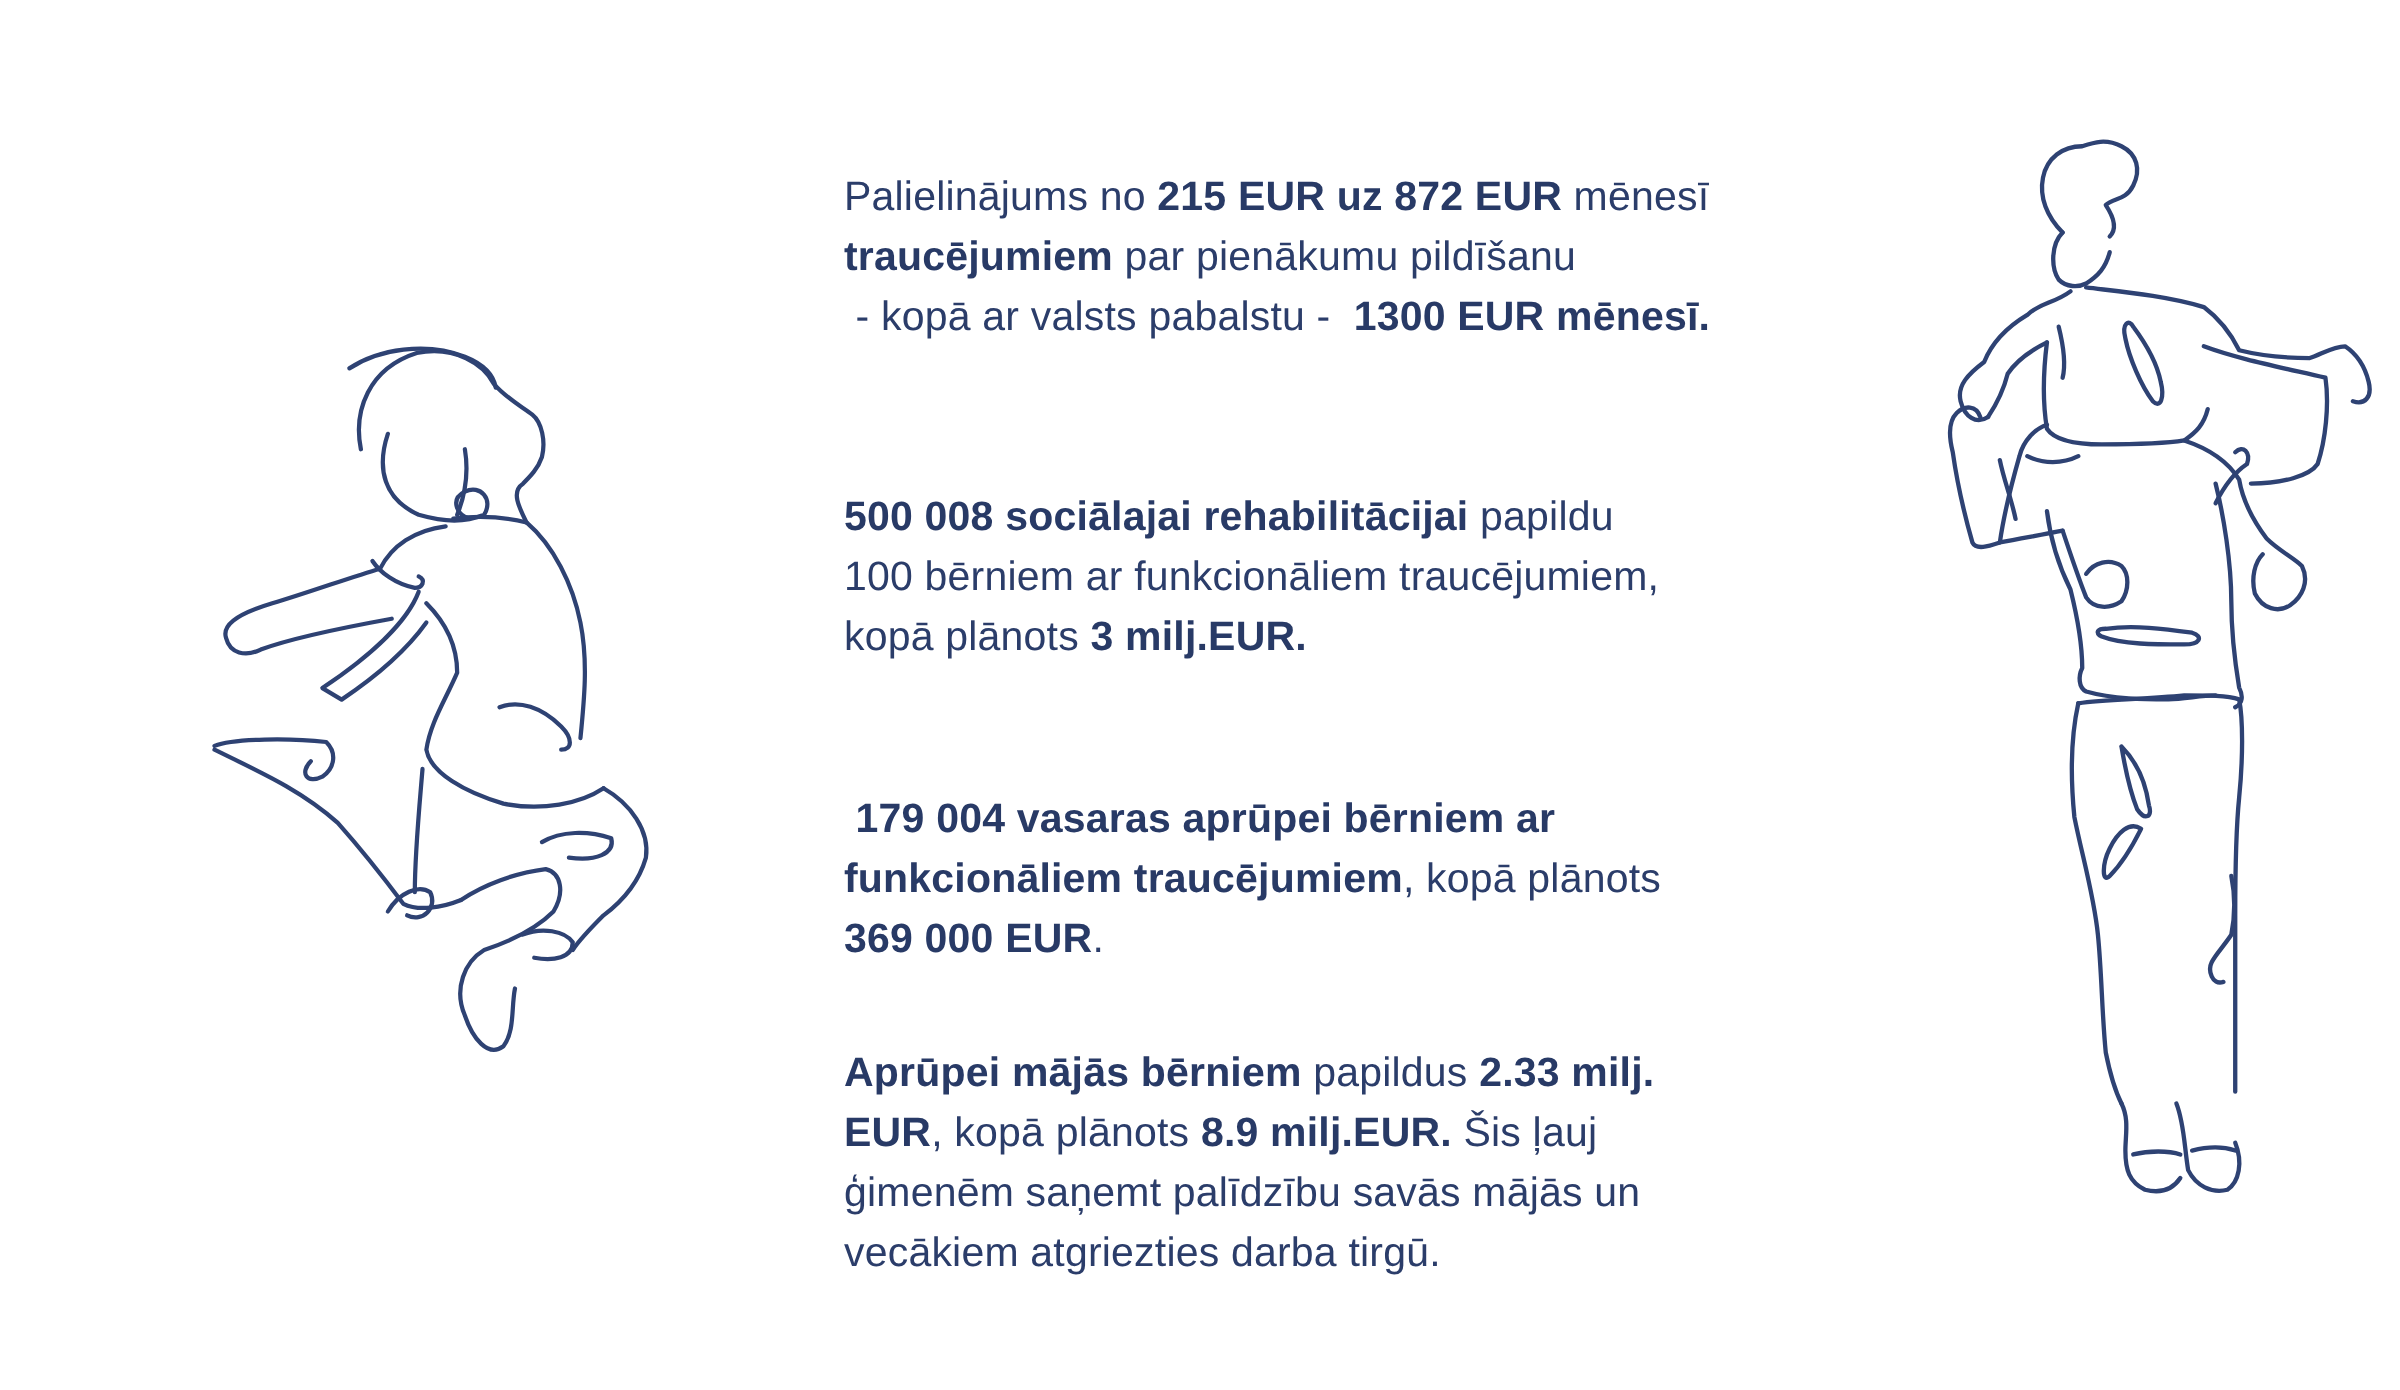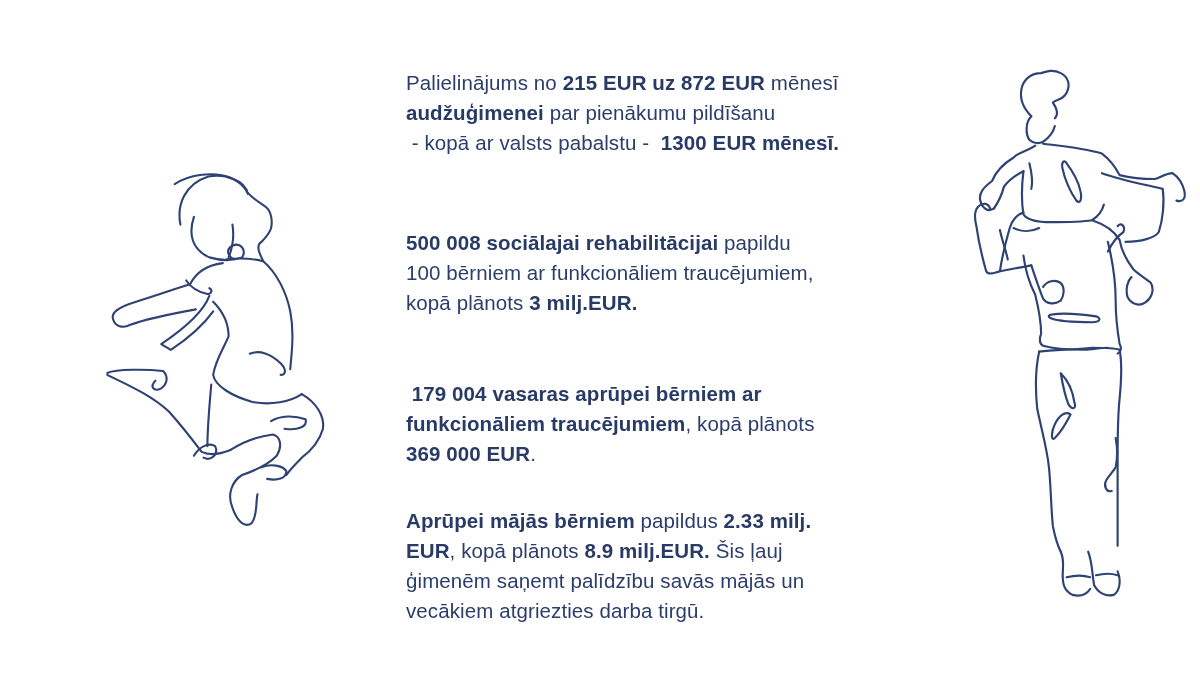--- a/index.html
+++ b/index.html
@@ -1,21 +1,21 @@
 <!DOCTYPE html>
 <html><head>
 <meta charset="utf-8">
 <style>
   html, body { margin: 0; padding: 0; }
   body {
     width: 1200px; height: 695px; background: #ffffff; position: relative; overflow: hidden;
     font-family: "Liberation Sans", "DejaVu Sans", sans-serif; color: #2b3d6a;
   }
   .text-col { position: absolute; left: 406px; top: 68px; width: 500px; }
-  .para { font-size: 20.5px; line-height: 30px; margin: 0; white-space: pre-wrap; letter-spacing: 0.1px; }
+  .para { font-size: 20.5px; line-height: 30px; margin: 16px; white-space: pre-wrap; letter-spacing: 0.1px; }
   .para b { font-weight: 700; color: #283a66; }
   #p1 { position: absolute; top: 0; }
   #p2 { position: absolute; top: 160px; }
   #p3 { position: absolute; top: 311px; }
   #p4 { position: absolute; top: 438px; }
   .illus { position: absolute; }
   .illus svg path, .illus svg ellipse { fill: none; stroke: #2e4273; stroke-width: 2.2; stroke-linecap: round; stroke-linejoin: round; }
 </style>
 </head>
 <body>
@@ -71,21 +71,21 @@
     <path d="M174 380 C176 390 176 400 174 410 C170 416 166 420 164 424 C162 428 164 436 170 434"></path>
     <path d="M118 496 C122 504 120 512 120 520 C120 530 122 536 130 540 C138 542 144 540 148 534"></path>
     <path d="M146 496 C150 506 150 518 152 530 C156 538 164 542 172 540 C178 536 180 526 176 516"></path>
     <path d="M124 522 C132 520 142 520 148 522"></path>
     <path d="M154 520 C162 518 170 518 176 520"></path>
   </svg>
 </div>
 
 <div class="text-col">
   <p class="para" id="p1"><span>Palielinājums no </span><b>215 EUR uz 872 EUR</b><span> mēnesī
-</span><b>audžuģimenei</b><span> par pienākumu pildīšanu
+</span><b>traucējumiem</b><span> par pienākumu pildīšanu
  - kopā ar valsts pabalstu -  </span><b>1300 EUR mēnesī.</b></p>
   <p class="para" id="p2"><b>500 008 sociālajai rehabilitācijai</b><span> papildu
 100 bērniem ar funkcionāliem traucējumiem,
 kopā plānots </span><b>3 milj.EUR.</b></p>
   <p class="para" id="p3"><b> 179 004 vasaras aprūpei bērniem ar
 funkcionāliem traucējumiem</b><span>, kopā plānots
 </span><b>369 000 EUR</b><span>.</span></p>
   <p class="para" id="p4"><b>Aprūpei mājās bērniem</b><span> papildus </span><b>2.33 milj.
 EUR</b><span>, kopā plānots </span><b>8.9 milj.EUR.</b><span> Šis ļauj
 ģimenēm saņemt palīdzību savās mājās un

